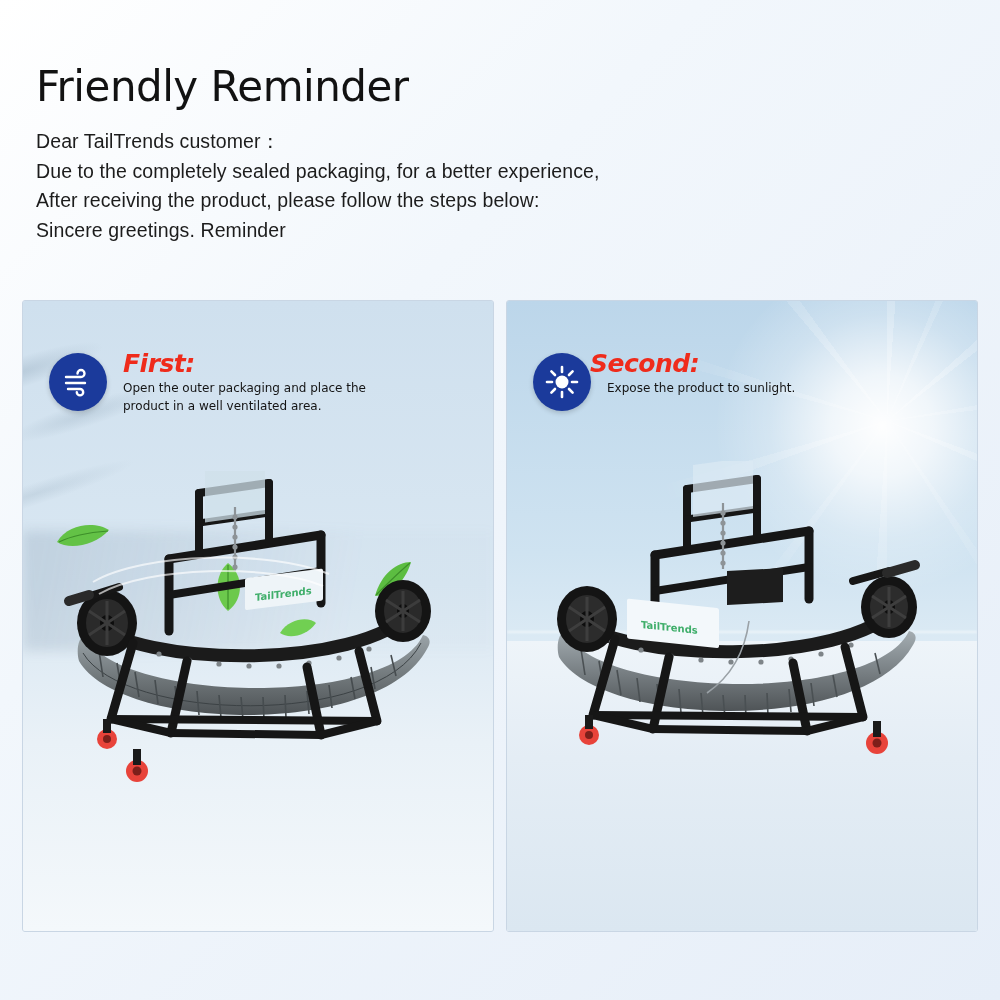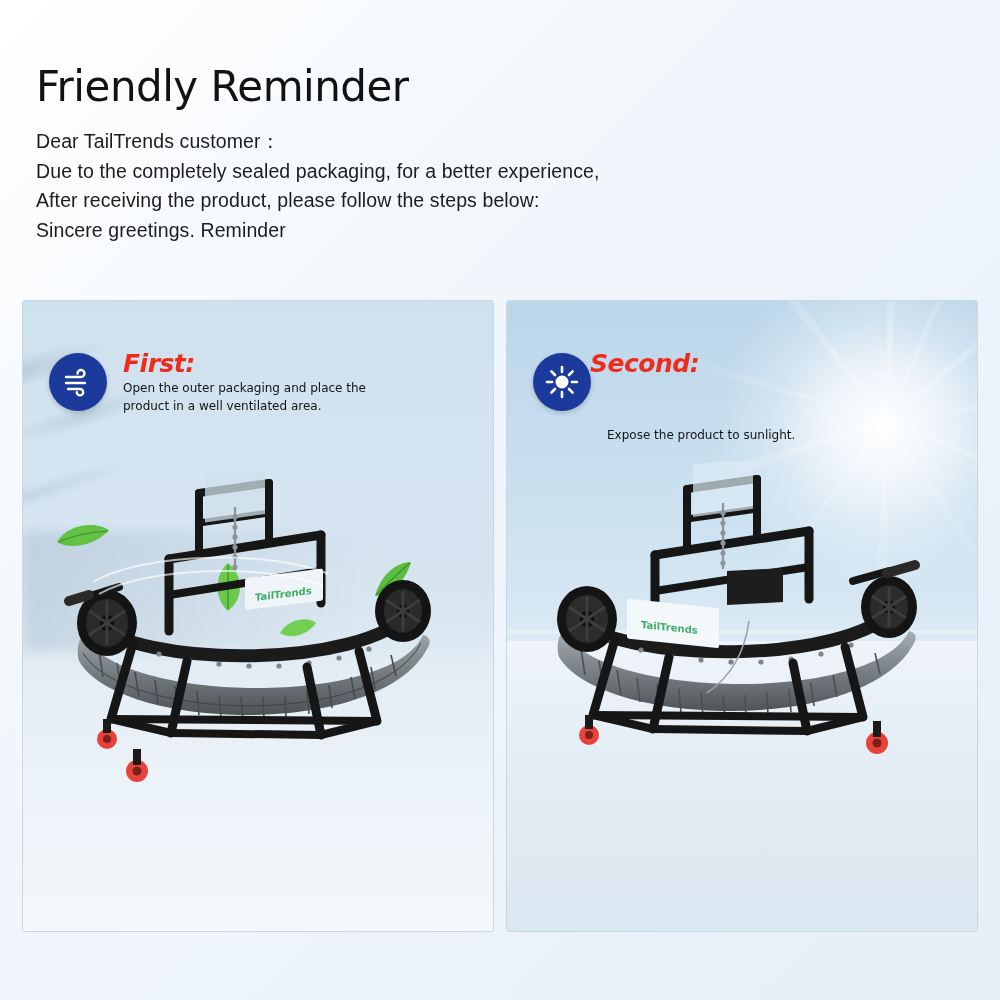--- a/index.html
+++ b/index.html
@@ -341,21 +341,21 @@
               <path d="M27 17 H32"></path>
             <path d="M6.4 6.4 L10 10"></path>
               <path d="M24 24 L27.6 27.6"></path>
             <path d="M27.6 6.4 L24 10"></path>
               <path d="M10 24 L6.4 27.6"></path>
           </g>
         </svg>
       </div>
 
       <div class="step-head" style="left:83px;top:48px;">Second:</div>
-      <div class="step-body" style="left:100px;top:78px;width:360px;margin-top:47px;">
+      <div class="step-body" style="left:100px;top:78px;width:360px;">
         <div>Expose the product to sunlight.</div>
         <div style="height:8px"></div>
       </div>
 
       <div class="mill" style="left:30px;top:160px;">
         <svg width="410" height="350" viewBox="0 0 410 350">
           <defs>
             <linearGradient id="beltR" x1="0" y1="0" x2="0" y2="1">
               <stop offset="0%" stop-color="#a4adb2"></stop>
               <stop offset="55%" stop-color="#757c80"></stop>

